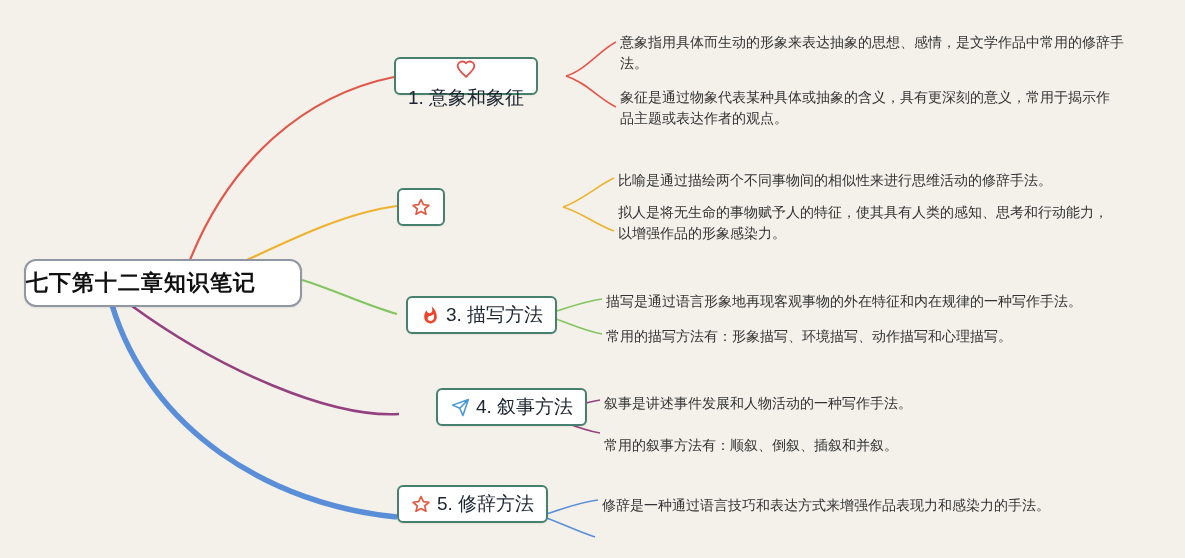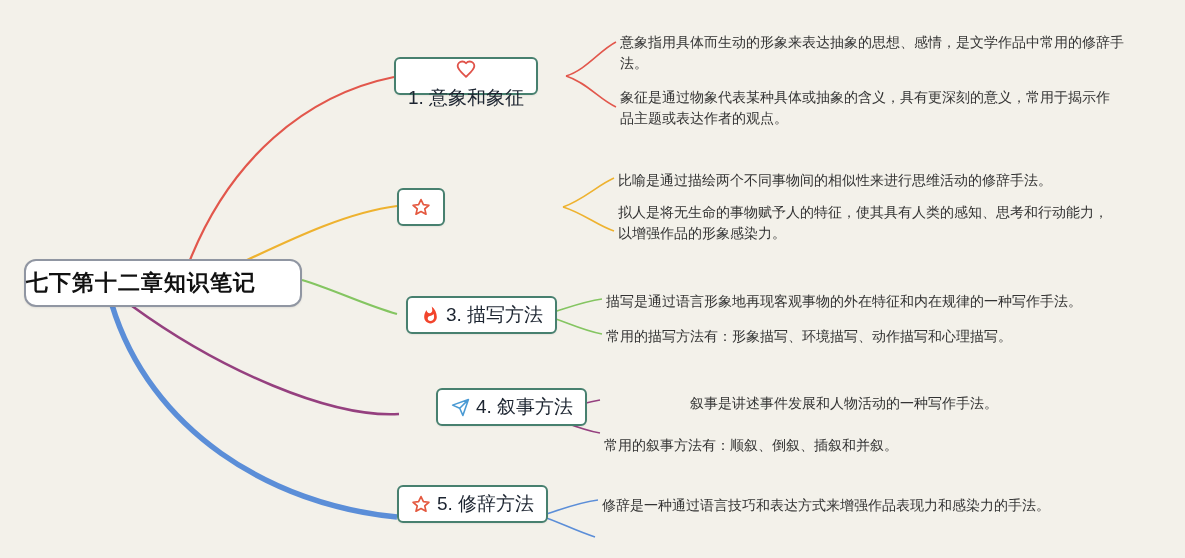--- a/index.html
+++ b/index.html
@@ -138,21 +138,21 @@
   <p class="note" style="left:606px; top:326px; width:570px;">常用的描写方法有：形象描写、环境描写、动作描写和心理描写。</p>
 
   <div class="branch-node" style="left:399px; top:388px;margin-left:37px;">
     <span class="icon">
       <svg viewBox="0 0 24 24" width="19" height="19">
         <path d="M22 2L11 13M22 2L15 22l-4-9-9-4 20-7z" fill="none" stroke-width="2" stroke-linejoin="round" stroke-linecap="round" stroke="#4a9ad4"></path>
       </svg>
     </span>
     <span class="label">4. 叙事方法</span>
   </div>
-  <p class="note" style="left:604px; top:393px; width:480px;text-align:center;">叙事是讲述事件发展和人物活动的一种写作手法。</p>
+  <p class="note" style="left:604px; top:393px; width:480px;">叙事是讲述事件发展和人物活动的一种写作手法。</p>
   <p class="note" style="left:604px; top:426px; width:480px;margin-top:9px;">常用的叙事方法有：顺叙、倒叙、插叙和并叙。</p>
 
   <div class="branch-node" style="left:397px; top:485px;">
     <span class="icon">
       <svg viewBox="0 0 24 24" width="21" height="21">
         <path d="M12 2.5l2.9 6.1 6.6.7-5 4.4 1.5 6.4L12 16.9 6 20.1l1.5-6.4-5-4.4 6.6-.7L12 2.5z" fill="none" stroke-width="2" stroke-linejoin="round" stroke="#e4583f"></path>
       </svg>
     </span>
     <span class="label">5. 修辞方法</span>
   </div>

